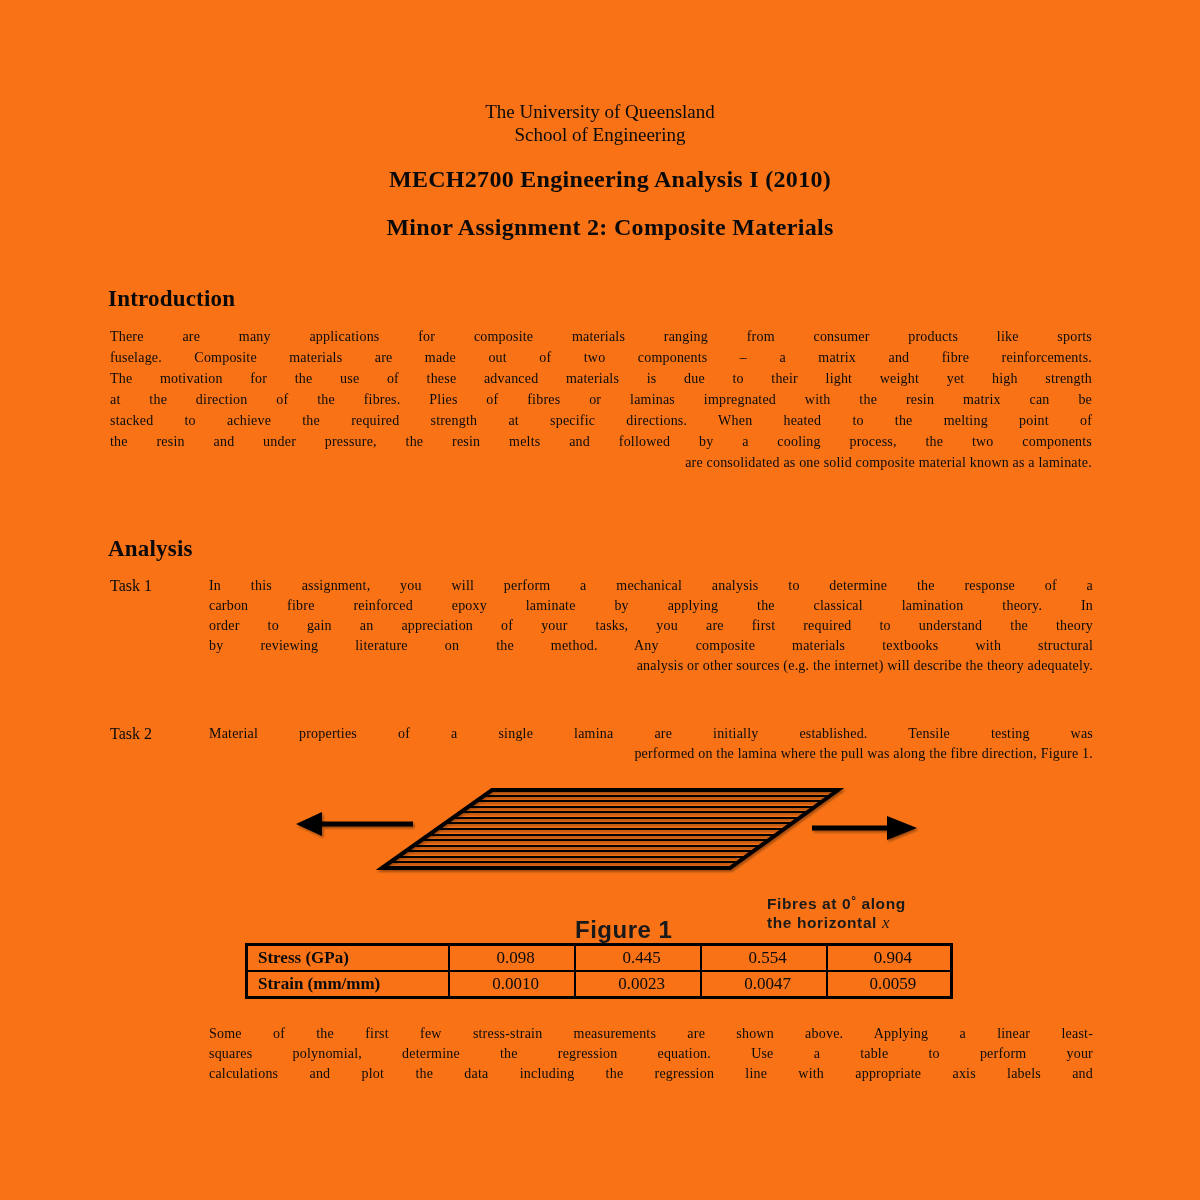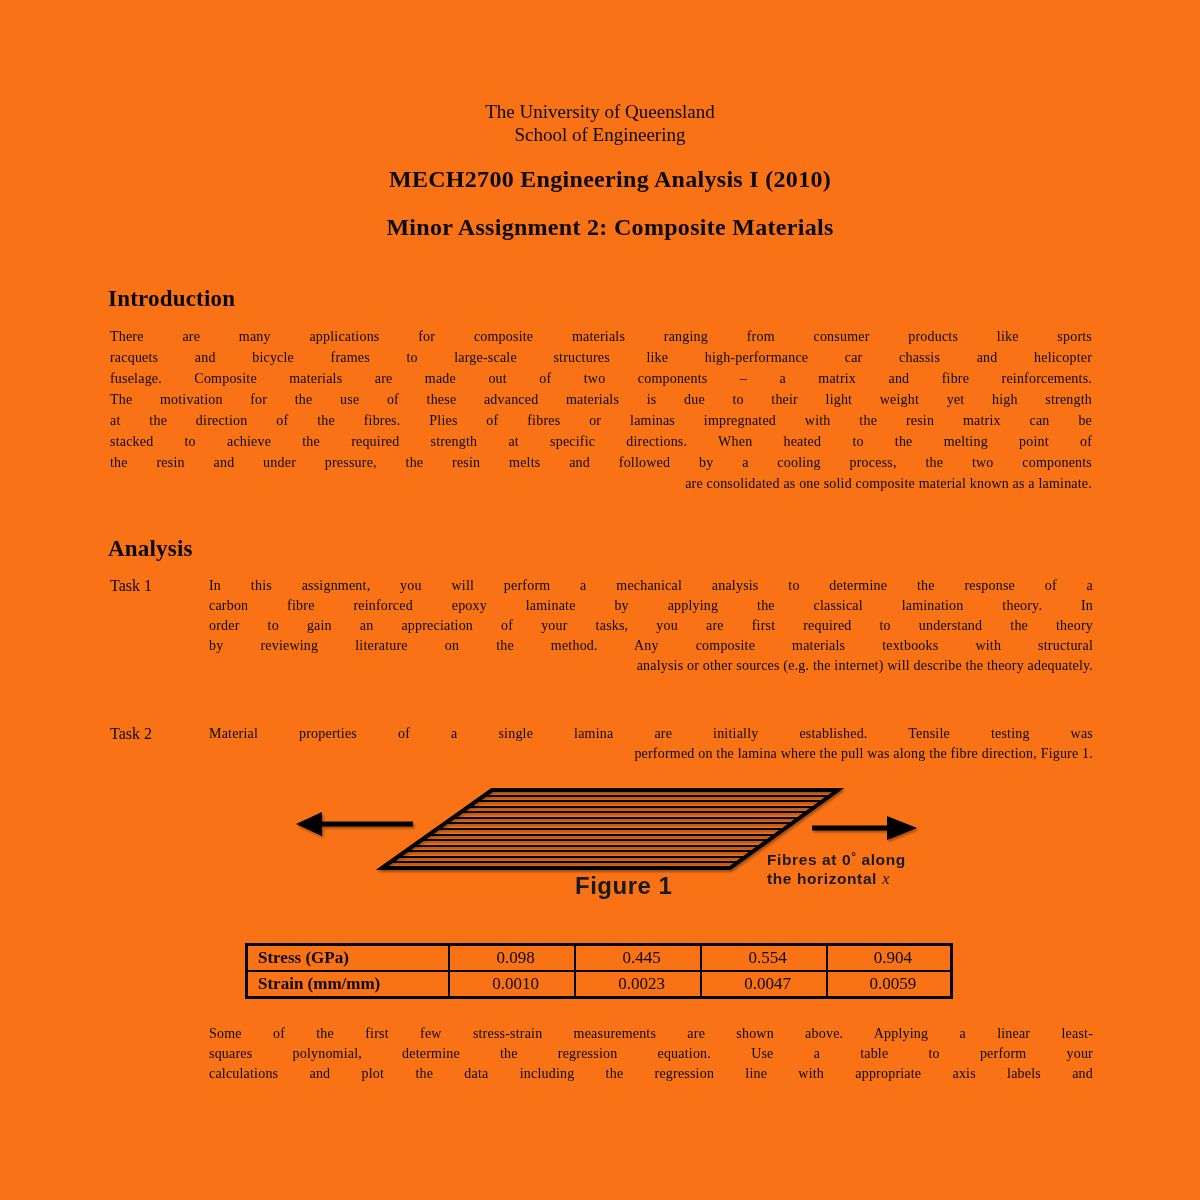--- a/index.html
+++ b/index.html
@@ -5,21 +5,21 @@
   html, body { margin: 0; padding: 0; background: #ffffff; }
   .page {
     position: relative;
     width: 1200px;
     height: 1200px;
     background: #f97316;
     color: #0a0a0a;
     font-family: "Liberation Serif", "DejaVu Serif", serif;
     overflow: hidden;
   }
-  .abs { position: absolute; }
+  .abs { position: absolute; margin-top: 44px; }
 
   
   .hdr {
     position: absolute; top: 100px; left: 0; width: 1200px;
     text-align: center; font-size: 19px; line-height: 23px;
   }
   .title {
     position: absolute; left: 0; width: 1220px; text-align: center;
     font-weight: bold; font-size: 24px; letter-spacing: 0.3px;
   }
@@ -76,21 +76,20 @@
     <div>The University of Queensland</div>
     <div>School of Engineering</div>
   </div>
 
   <div class="title t1">MECH2700 Engineering Analysis I (2010)</div>
   <div class="title t2">Minor Assignment 2: Composite Materials</div>
 
   <h1 class="sec" style="top:282px">Introduction</h1>
   <div class="para" style="top:326px; left:110px; width:982px">
     <div class="jl h21">There are many applications for composite materials ranging from consumer products like sports</div>
-    <div class="jl h21">racquets and bicycle frames to large-scale structures like high-performance car chassis and helicopter</div>
     <div class="jl h21">fuselage. Composite materials are made out of two components – a matrix and fibre reinforcements.</div>
     <div class="jl h21">The motivation for the use of these advanced materials is due to their light weight yet high strength</div>
     <div class="jl h21">at the direction of the fibres. Plies of fibres or laminas impregnated with the resin matrix can be</div>
     <div class="jl h21">stacked to achieve the required strength at specific directions. When heated to the melting point of</div>
     <div class="jl h21">the resin and under pressure, the resin melts and followed by a cooling process, the two components</div>
     <div class="jl h21 last">are consolidated as one solid composite material known as a laminate.</div>
   </div>
 
   <h1 class="sec" style="top:532px">Analysis</h1>
 

